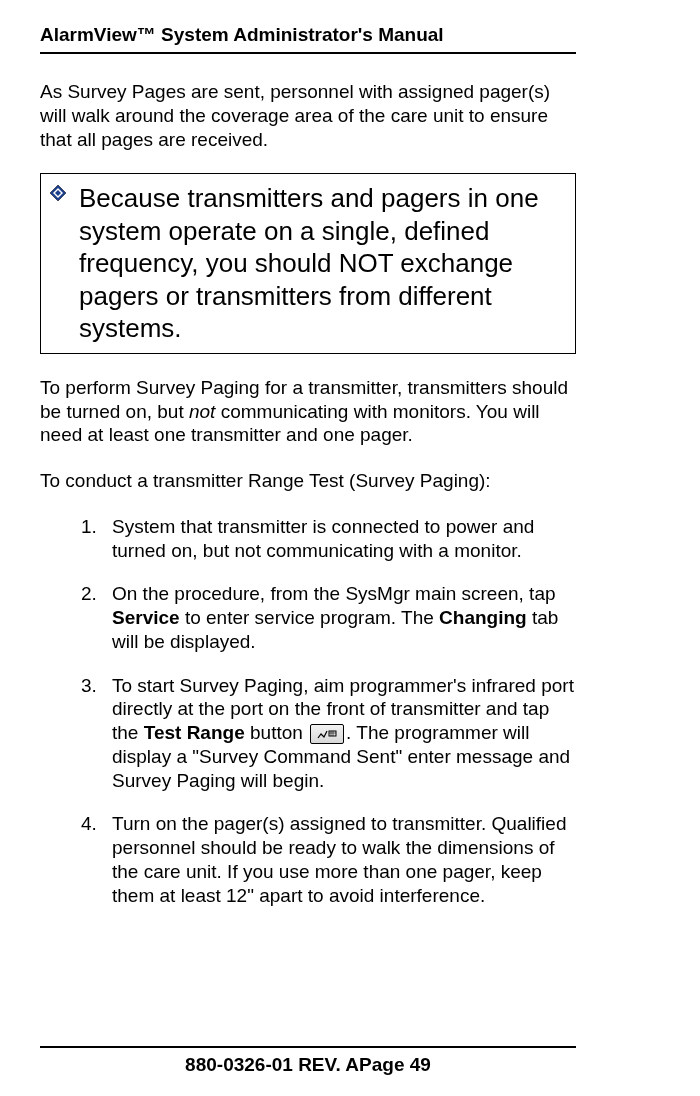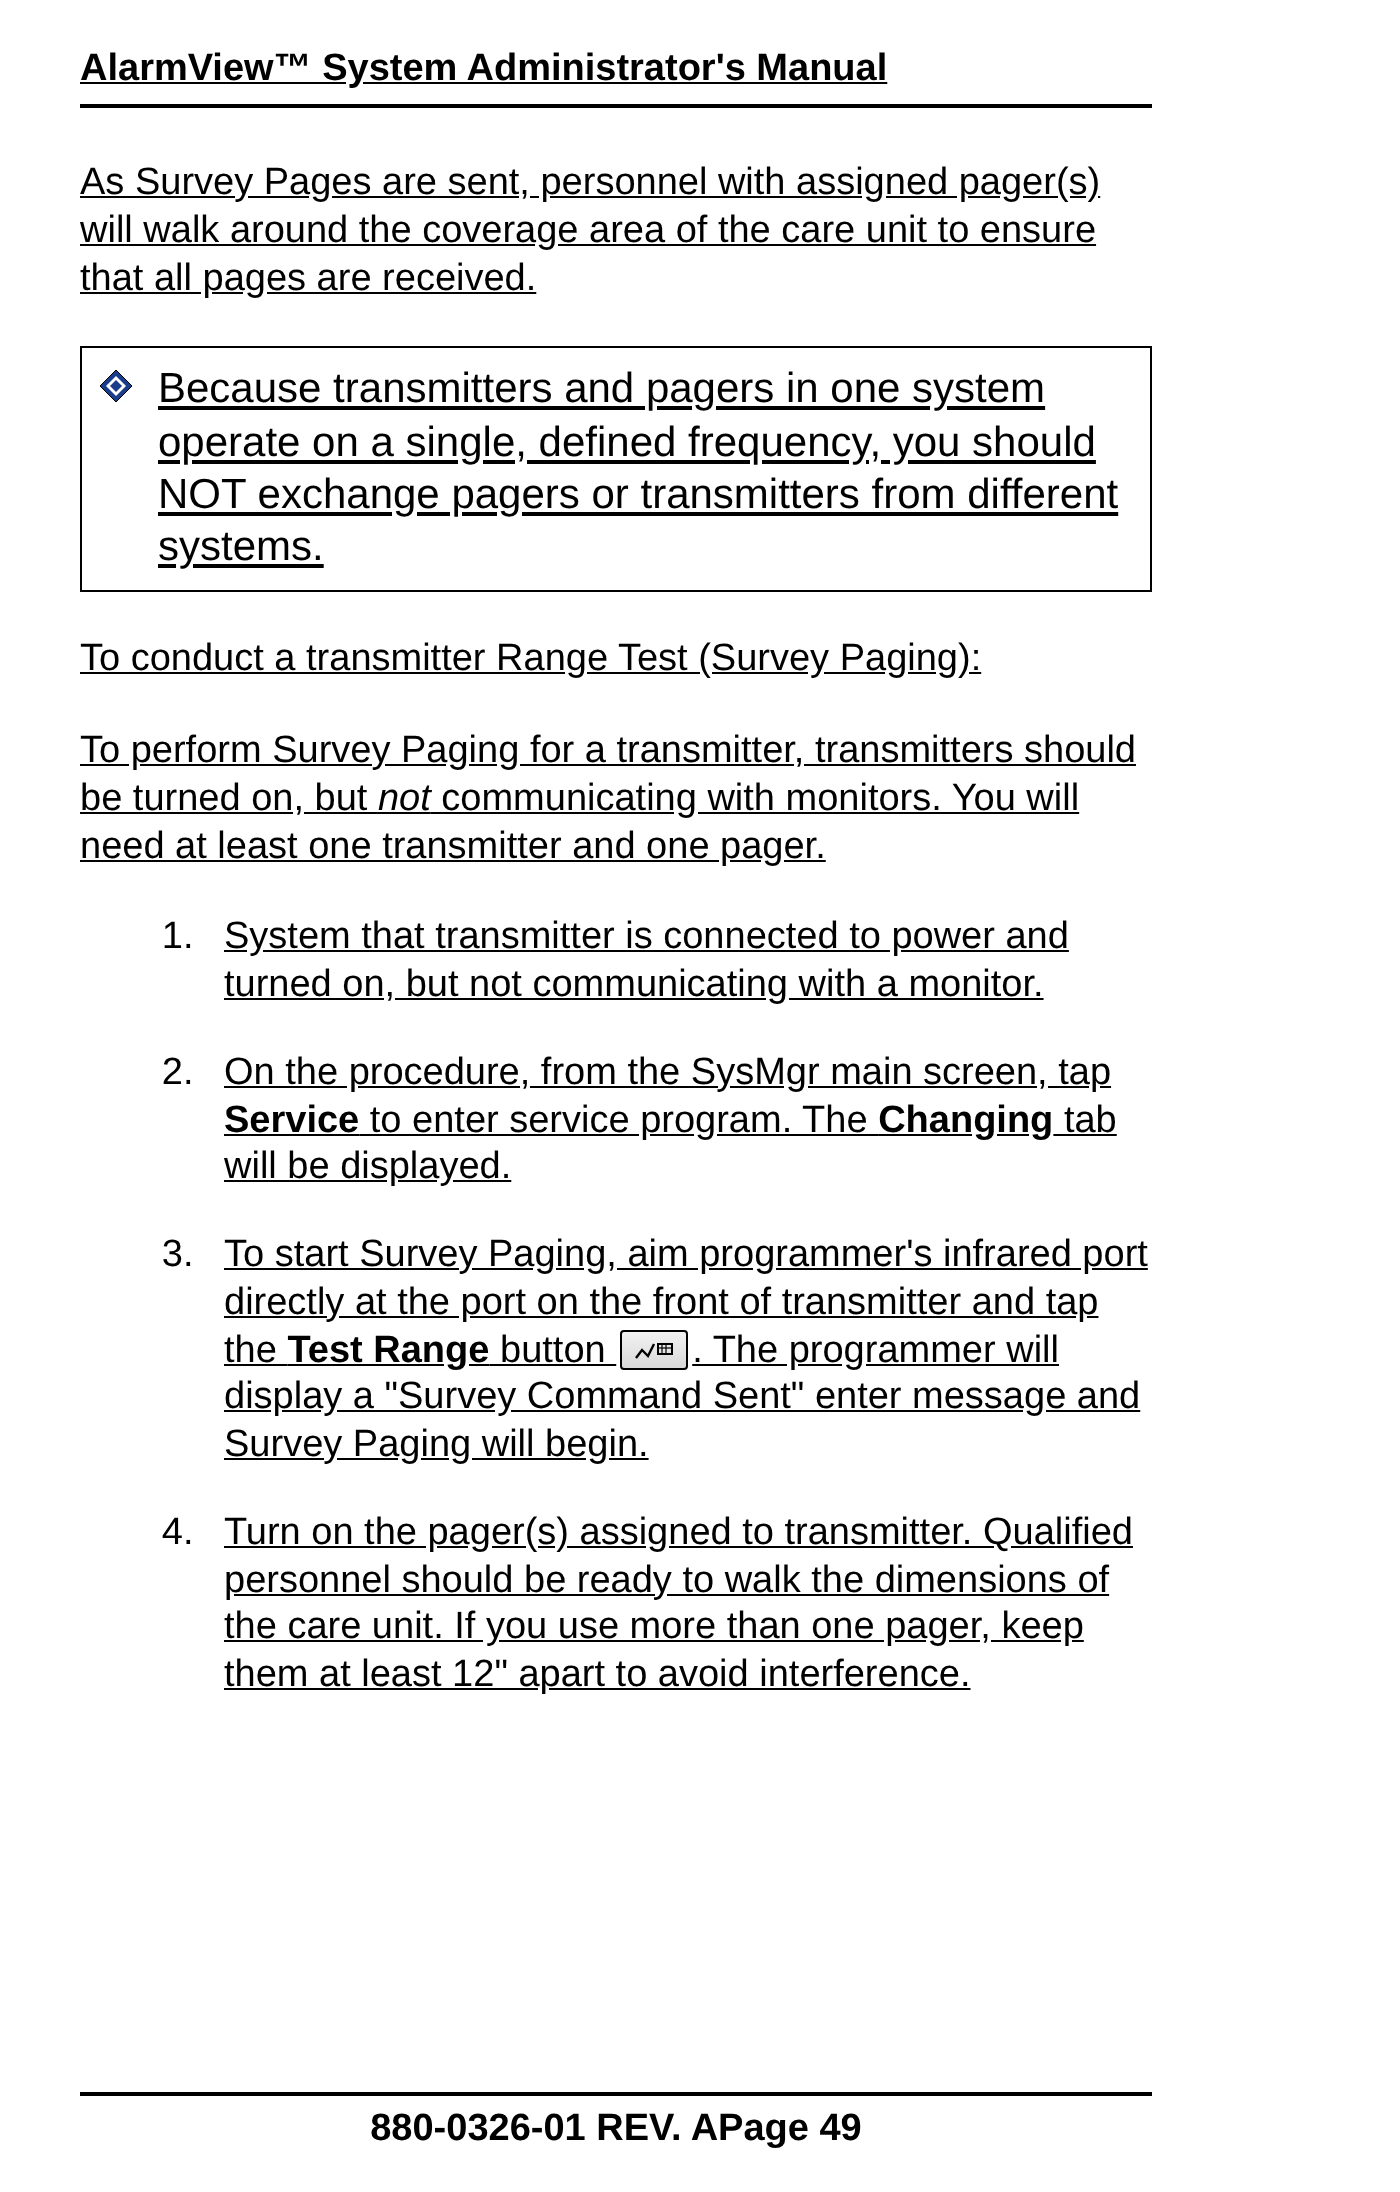--- a/index.html
+++ b/index.html
@@ -10,21 +10,20 @@
     height: 1096px;
     background: #fff;
     font-family: Arial, Helvetica, sans-serif;
     color: #000;
   }
   .page {
     width: 600px;
     height: 1096px;
     padding: 24px 24px 20px 40px;
     position: relative;
-    text-decoration: underline;
   }
   .header {
     font-weight: bold;
     font-size: 19px;
     margin-bottom: 6px;
   }
   .header-rule {
     border: none;
     border-top: 2px solid #000;
     margin: 0 0 26px 0;
@@ -34,21 +33,21 @@
     line-height: 1.25;
     margin-bottom: 22px;
   }
   .body-text .italic { font-style: italic; }
   .callout {
     border: 1.5px solid #000;
     padding: 8px 10px 8px 8px;
     margin: 0 0 22px 0;
     display: flex;
     align-items: flex-start;
-    font-size: 21px;
+    font-size: 26px;
     line-height: 1.25;
   }
   .callout svg {
     flex: 0 0 auto;
     margin-right: 12px;
     margin-top: 2px;
   }
   .callout-text { flex: 1 1 auto; }
   ol.steps {
     font-size: 19px;
@@ -105,25 +104,25 @@
 
   <div class="callout">
     <svg width="18" height="18" viewBox="0 0 18 18">
       <polygon points="9,1 17,9 9,17 1,9" fill="#1a3e8c" stroke="#000" stroke-width="0.5"></polygon>
       <polygon points="9,4 14,9 9,14 4,9" fill="#fff"></polygon>
       <polygon points="9,6 12,9 9,12 6,9" fill="#1a3e8c"></polygon>
     </svg>
     <div class="callout-text">Because transmitters and pagers in one system operate on a single, defined frequency, you should NOT exchange pagers or transmitters from different systems.</div>
   </div>
 
-  <div class="body-text">To conduct a transmitter Range Test (Survey Paging):</div>
-
   <div class="body-text">
     <span>To perform Survey Paging for a transmitter, transmitters should be turned on, but </span><span class="italic">not</span><span> communicating with monitors. You will need at least one transmitter and one pager.</span>
   </div>
+
+  <div class="body-text">To conduct a transmitter Range Test (Survey Paging):</div>
 
   <ol class="steps">
     <li>
       <span>System that transmitter is connected to power and turned on, but not communicating with a monitor.</span>
     </li>
     <li>
       <span>On the procedure, from the SysMgr main screen, tap </span><span class="bold">Service</span><span> to enter service program. The </span><span class="bold">Changing</span><span> tab will be displayed.</span>
     </li>
     <li>
       <span>To start Survey Paging, aim programmer's infrared port directly at the port on the front of transmitter and tap the </span><span class="bold">Test Range</span><span> button </span><span class="btn-icon">

